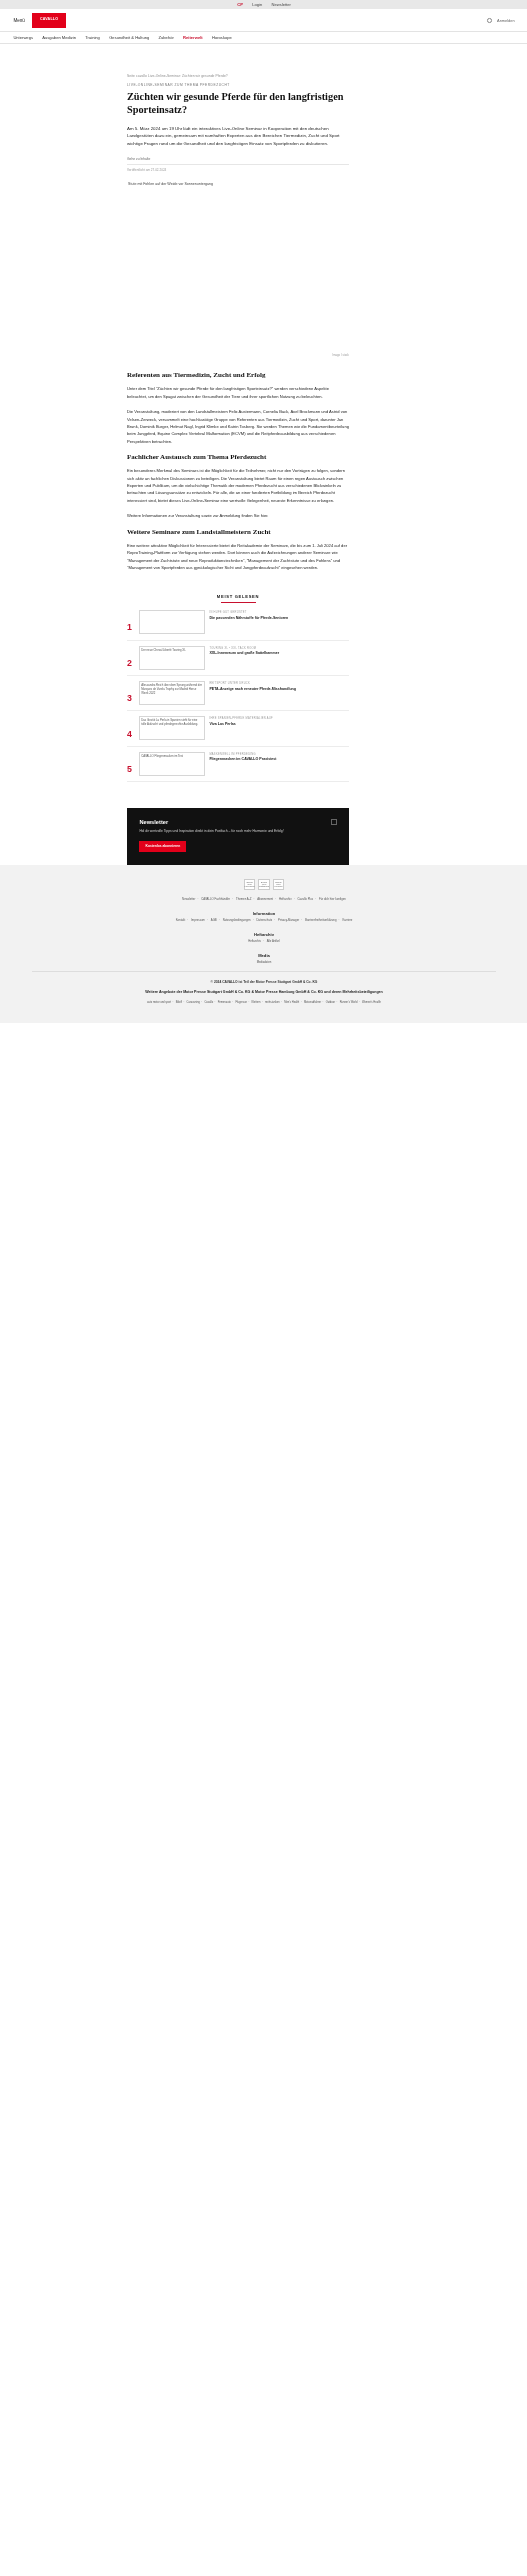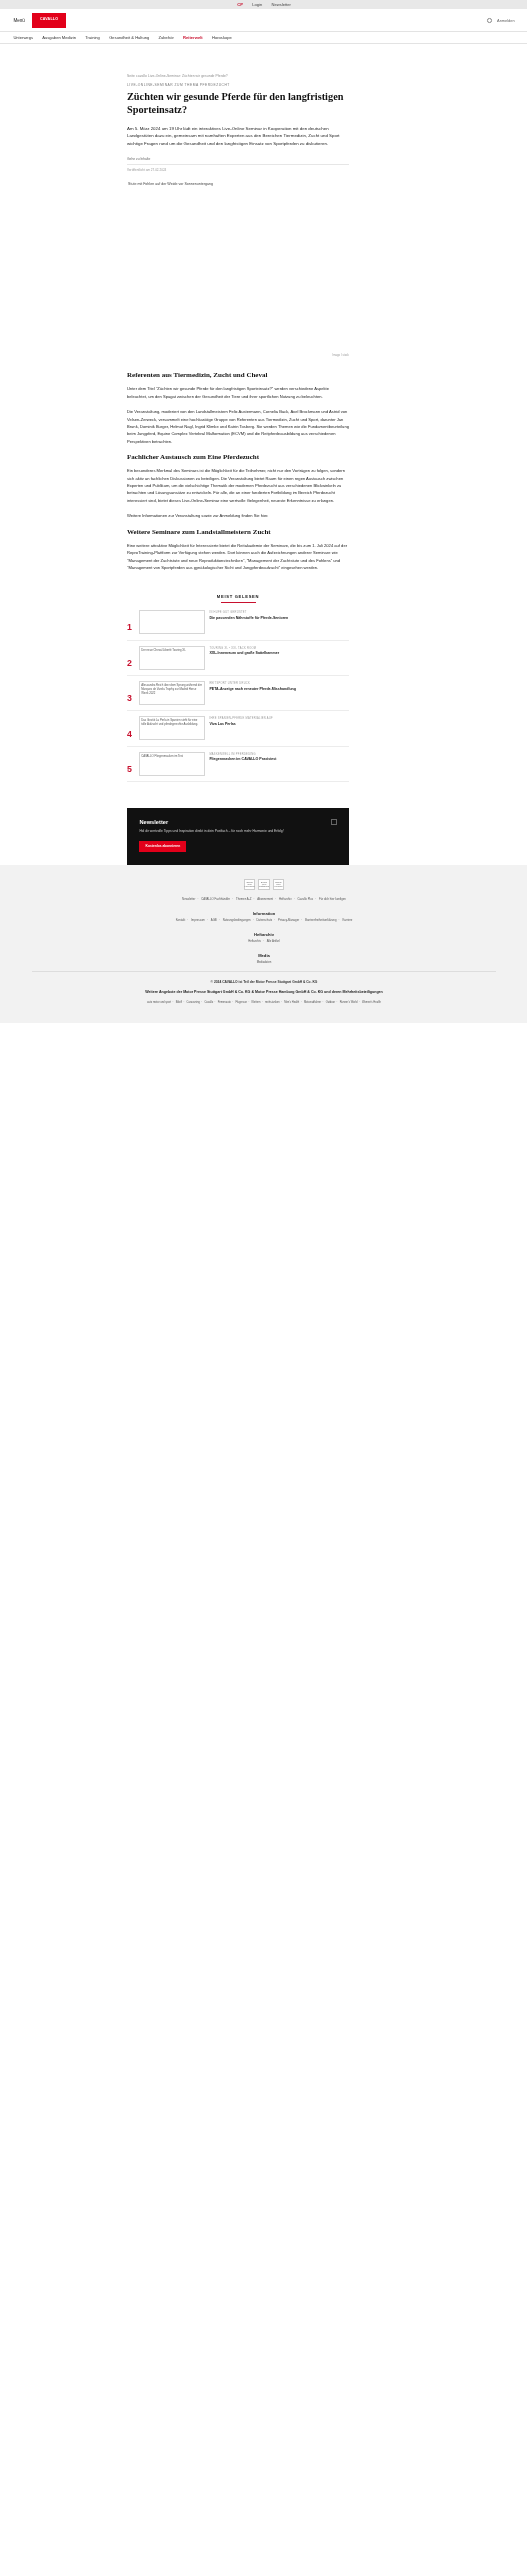--- a/index.html
+++ b/index.html
@@ -280,25 +280,25 @@
     <p class="lead">Am 5. März 2024 um 19 Uhr lädt ein interaktives Live-Online Seminar in Kooperation mit den deutschen Landgestüten dazu ein, gemeinsam mit namhaften Experten aus den Bereichen Tiermedizin, Zucht und Sport wichtige Fragen rund um die Gesundheit und den langfristigen Einsatz von Sportpferden zu diskutieren.</p>
 
     <div class="share-row">Gehe zu Inhalte</div>
     <div class="timestamp">Veröffentlicht am 27.02.2024</div>
 
     <div class="hero-img">
       <span class="alt-text">Stute mit Fohlen auf der Weide vor Sonnenuntergang</span>
     </div>
     <div class="img-credit">Imago / stock</div>
 
-    <h2 class="sect">Referenten aus Tiermedizin, Zucht und Cheval</h2>
+    <h2 class="sect">Referenten aus Tiermedizin, Zucht und Erfolg</h2>
     <p class="body">Unter dem Titel "Züchten wir gesunde Pferde für den langfristigen Sporteinsatz?" werden verschiedene Aspekte beleuchtet, um den Spagat zwischen der Gesundheit der Tiere und ihrer sportlichen Nutzung zu beleuchten.</p>
     <p class="body">Die Veranstaltung, moderiert von den Landstallmeistern Felix Austermann, Cornelia Back, Axel Brockmann und Astrid von Velsen-Zerweck, versammelt eine hochkarätige Gruppe von Referenten aus Tiermedizin, Zucht und Sport, darunter Jan Brunk, Dominik Burger, Helmut Nagl, Ingrid Klimke und Katrin Tosberg. Sie werden Themen wie die Fundamentbeurteilung beim Jungpferd, Equine Complex Vertebral Malformation (ECVM) und die Reitpferdeausbildung aus verschiedenen Perspektiven betrachten.</p>
 
-    <h2 class="sect">Fachlicher Austausch zum Eine Pferdezucht</h2>
+    <h2 class="sect">Fachlicher Austausch zum Thema Pferdezucht</h2>
     <p class="body">Ein besonderes Merkmal des Seminars ist die Möglichkeit für die Teilnehmer, nicht nur den Vorträgen zu folgen, sondern sich aktiv an fachlichen Diskussionen zu beteiligen. Die Veranstaltung bietet Raum für einen regen Austausch zwischen Experten und Publikum, um die vielschichtige Thematik der modernen Pferdezucht aus verschiedenen Blickwinkeln zu betrachten und Lösungsansätze zu entwickeln. Für alle, die an einer fundierten Fortbildung im Bereich Pferdezucht interessiert sind, bietet dieses Live-Online-Seminar eine wertvolle Gelegenheit, neueste Erkenntnisse zu erlangen.</p>
     <p class="body">Weitere Informationen zur Veranstaltung sowie zur Anmeldung finden Sie hier.</p>
 
     <h2 class="sect">Weitere Seminare zum Landstallmeistern Zucht</h2>
     <p class="body">Eine weitere attraktive Möglichkeit für Interessierte bietet die Reitakademie der Seminare, die bis zum 1. Juli 2024 auf der ReproTraining-Plattform zur Verfügung stehen werden. Dort können auch die Aufzeichnungen anderer Seminare wie "Management der Zuchtstute und neue Reproduktionstechniken", "Management der Zuchtstute und des Fohlens" und "Management von Sportpferden aus gynäkologischer Sicht und Jungpferdeaufzucht" eingesehen werden.</p>
 
     <div class="mostread-head">
       <span>MEIST GELESEN</span>
       <span class="underline"></span>
     </div>

